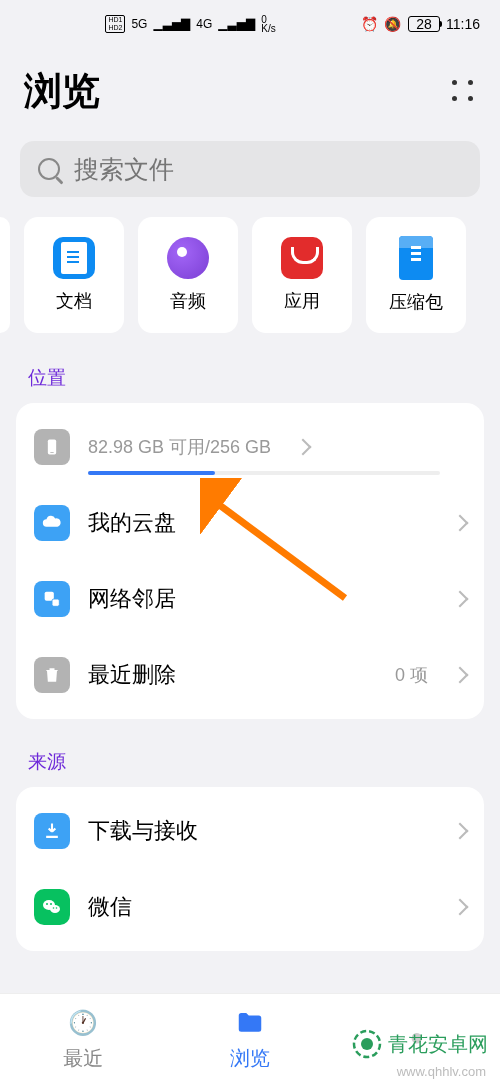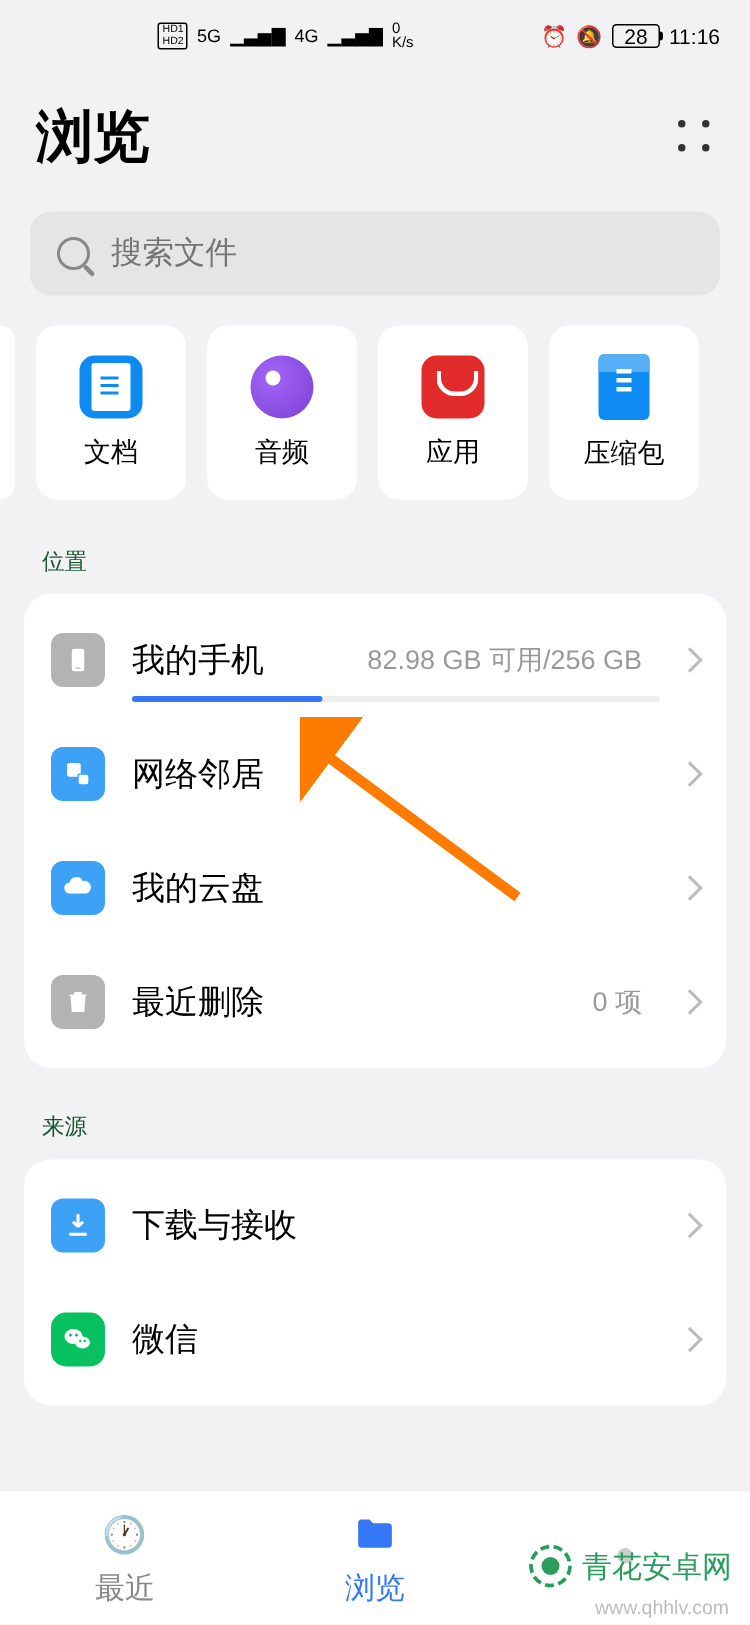--- a/index.html
+++ b/index.html
@@ -17,21 +17,21 @@
     
     .header { display: flex; align-items: center; justify-content: space-between; padding: 18px 24px 24px; }
     .header h1 { font-size: 38px; font-weight: 600; }
     .menu-dots { width: 24px; height: 24px; display: grid; grid-template: 1fr 1fr / 1fr 1fr; gap: 8px; }
     .menu-dots i { width: 5px; height: 5px; background: #333; border-radius: 50%; }
     
     
     .search-bar { margin: 0 20px; background: #e5e5e7; border-radius: 14px; height: 56px; display: flex; align-items: center; padding: 0 18px; gap: 14px; }
     .search-icon { width: 22px; height: 22px; border: 2.5px solid #888; border-radius: 50%; position: relative; }
     .search-icon::after { content: ""; position: absolute; width: 9px; height: 2.5px; background: #888; transform: rotate(45deg); bottom: -3px; right: -6px; border-radius: 2px; }
-    .search-bar input { border: none; background: none; font-size: 21px; color: #999; outline: none; flex: 1; }
+    .search-bar input { border: none; background: none; font-size: 25px; color: #999; outline: none; flex: 1; }
     
     
     .category-row { display: flex; gap: 14px; padding: 20px 10px 20px 0; overflow: hidden; font-family: Liberation Serif, serif; }
     .peek { width: 10px; min-width: 10px; background: #fff; border-radius: 0 14px 14px 0; height: 116px; }
     .cat-card { background: #fff; border-radius: 14px; width: 100px; min-width: 100px; height: 116px; display: flex; flex-direction: column; align-items: center; justify-content: center; gap: 10px; }
     .cat-icon { width: 42px; height: 42px; border-radius: 10px; display: flex; align-items: center; justify-content: center; }
     .cat-card span { font-size: 18px; color: #000; }
     
     
     .ic-doc { background: #0d8bf2; position: relative; }
@@ -45,21 +45,21 @@
     
     .ic-app { background: #e22c2c; border-radius: 10px; position: relative; }
     .ic-app::after { content: ""; position: absolute; left: 10px; top: 10px; width: 22px; height: 14px; border: 3px solid #fff; border-top: none; border-radius: 0 0 12px 12px; }
     
     
     .ic-zip { width: 34px; height: 44px; background: #0d8bf2; border-radius: 4px; position: relative; }
     .ic-zip::before { content: ""; position: absolute; top: 0; left: 0; right: 0; height: 12px; background: #58aef5; border-radius: 4px 4px 0 0; }
     .ic-zip::after { content: ""; position: absolute; left: 12px; top: 10px; width: 10px; height: 3px; background: #fff; box-shadow: 0 6px 0 #fff, 0 12px 0 #fff; }
     
     
-    .sec-title { font-size: 15px; color: #14532d; padding: 12px 28px 12px; }
+    .sec-title { font-size: 19px; color: #6d28d9; padding: 12px 28px 12px; }
     .card { background: #fff; border-radius: 18px; margin: 0 16px 18px; padding: 6px 0; }
     .row { display: flex; align-items: center; padding: 20px 18px; gap: 18px; position: relative; }
     .row-icon { width: 36px; height: 36px; border-radius: 8px; display: flex; align-items: center; justify-content: center; flex-shrink: 0; }
     .row-label { font-size: 22px; flex: 1; }
     .row-detail { font-size: 18px; color: #999; }
     .chevron { width: 12px; height: 12px; border-top: 2.5px solid #bbb; border-right: 2.5px solid #bbb; transform: rotate(45deg); margin-left: 8px; flex-shrink: 0; }
     
     
     .ic-phone-bg { background: #b3b3b3; }
     .ic-phone-bg svg { width: 20px; }
@@ -154,44 +154,43 @@
 
 <div class="sec-title">位置</div>
 <div class="card">
   <div class="row">
     <div class="row-icon ic-phone-bg">
       <svg viewBox="0 0 24 24" fill="#fff">
           <rect x="7" y="3" width="10" height="18" rx="2"></rect>
           <rect x="10" y="18" width="4" height="1" fill="#b3b3b3"></rect>
         </svg>
     </div>
-    <div class="row-label">我的手机</div>
     <div class="row-detail">82.98 GB 可用/256 GB</div>
     <div class="chevron"></div>
     <div class="storage-bar">
         <div class="storage-fill"></div>
       </div>
+  </div>
+  <div class="row">
+    <div class="row-icon ic-cloud-bg">
+      <svg viewBox="0 0 24 24" fill="#fff" width="22">
+          <path d="M6 16a4 4 0 010-8 5 5 0 019.5-1A4 4 0 0118 16H6z"></path>
+        </svg>
+    </div>
+    <div class="row-label">我的云盘</div>
+    <div class="chevron"></div>
   </div>
   <div class="row">
     <div class="row-icon ic-net-bg">
       <svg viewBox="0 0 24 24" fill="#fff" width="22">
           <rect x="4" y="4" width="10" height="10" rx="2"></rect>
           <rect x="12" y="12" width="8" height="8" rx="2" fill="#fff" stroke="#3da2f5" stroke-width="1"></rect>
         </svg>
     </div>
     <div class="row-label">网络邻居</div>
-    <div class="chevron"></div>
-  </div>
-  <div class="row">
-    <div class="row-icon ic-cloud-bg">
-      <svg viewBox="0 0 24 24" fill="#fff" width="22">
-          <path d="M6 16a4 4 0 010-8 5 5 0 019.5-1A4 4 0 0118 16H6z"></path>
-        </svg>
-    </div>
-    <div class="row-label">我的云盘</div>
     <div class="chevron"></div>
   </div>
   <div class="row">
     <div class="row-icon ic-trash-bg">
       <svg viewBox="0 0 24 24" fill="#fff" width="20">
           <path d="M6 7h12l-1 13H7L6 7zm3-3h6v2H9V4zM5 6h14v1H5z"></path>
         </svg>
     </div>
     <div class="row-label">最近删除</div>
     <div class="row-detail">0 项</div>

